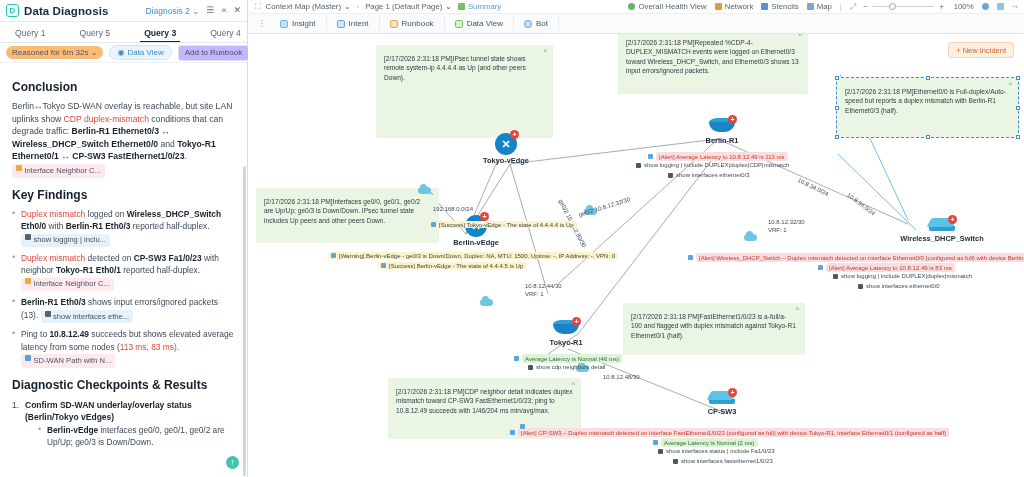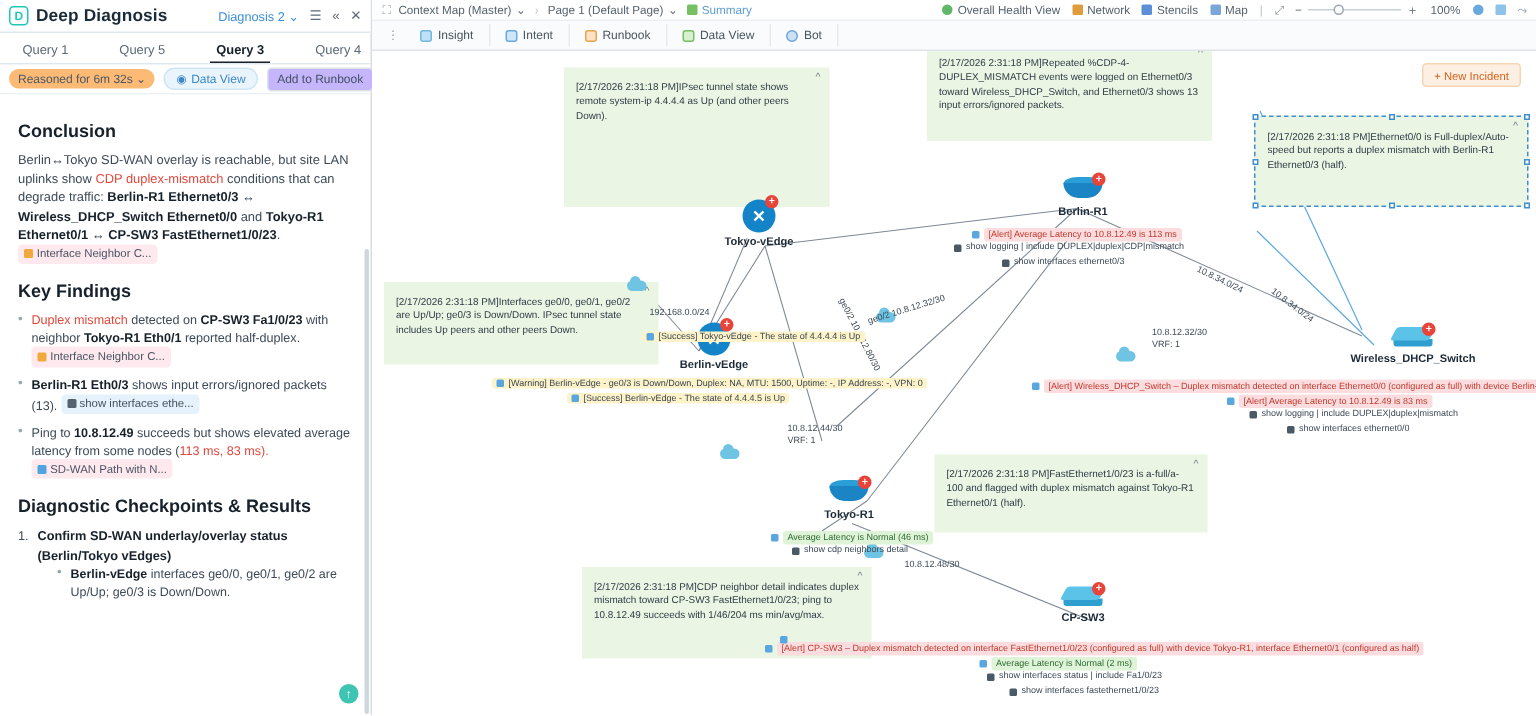--- a/index.html
+++ b/index.html
@@ -95,21 +95,21 @@
   }
   ul.sub { list-style:none; padding-left:13px; }
   ul.sub > li {
     font-size:8.3px; line-height:12.2px; color:#3d4a58; margin-bottom:4px;
     padding-left:9px; position:relative; font-weight:normal;
   }
   ul.sub > li:before {
     content:"•"; position:absolute; left:0; top:-1px; color:#97a4b1; font-size:9px;
   }
   .chip {
-    display:inline-flex; align-items:center; gap:2.5px; border-radius:3px;
+    display:inline-flex; gap:2.5px; border-radius:3px;
     padding:0.5px 4px; font-size:7.6px; white-space:nowrap; vertical-align:1px;
   }
   .chip.pink { background:#fde9ee; color:#4b5462; }
   .chip.blue { background:#e5f1fb; color:#44515f; }
   .chip .sq { width:6px;height:6px;border-radius:1px;display:inline-block; }
   .sq.o { background:#f0a93c; }
   .sq.b { background:#53a2e0; }
   .sq.k { background:#56626f; }
 
   .scrollbar {
@@ -211,21 +211,21 @@
 </style>
 </head>
 <body>
 
 <div id="app">
 
   <div id="left-panel">
 
     <div class="lp-header">
       <div class="lp-logo">D</div>
-      <div class="lp-title">Deep Diagnosis</div>
+      <div class="lp-title">Data Diagnosis</div>
       <div class="lp-hdr-right">
         <span class="lp-diag">
           <span>Diagnosis 2</span> ⌄
         </span>
         <span class="ic-btn">☰</span>
         <span class="ic-btn">«</span>
         <span class="ic-btn">✕</span>
       </div>
     </div>
 
@@ -255,20 +255,27 @@
       <p class="para">
         <span>Berlin↔Tokyo SD-WAN overlay is reachable, but site LAN uplinks show </span><span class="red">CDP duplex-mismatch</span><span> conditions that can degrade traffic: </span><span class="bold">Berlin-R1 Ethernet0/3</span><span> ↔ </span><span class="bold">Wireless_DHCP_Switch Ethernet0/0</span><span> and </span><span class="bold">Tokyo-R1 Ethernet0/1</span><span> ↔ </span><span class="bold">CP-SW3 FastEthernet1/0/23</span><span>.</span>
         <span class="chip pink">
             <i class="sq o"></i>
             <span>Interface Neighbor C...</span>
           </span>
       </p>
 
       <h2 class="sec">Key Findings</h2>
       <ul class="findings">
+        <li>
+          <span class="red">Duplex mismatch</span><span> logged on </span><span class="bold">Wireless_DHCP_Switch Eth0/0</span><span> with </span><span class="bold">Berlin-R1 Eth0/3</span><span> reported half-duplex. </span>
+          <span class="chip blue">
+              <i class="sq k"></i>
+              <span>show logging | inclu...</span>
+            </span>
+        </li>
         <li>
           <span class="red">Duplex mismatch</span><span> detected on </span><span class="bold">CP-SW3 Fa1/0/23</span><span> with neighbor </span><span class="bold">Tokyo-R1 Eth0/1</span><span> reported half-duplex. </span>
           <span class="chip pink">
               <i class="sq o"></i>
               <span>Interface Neighbor C...</span>
             </span>
         </li>
         <li>
           <span class="bold">Berlin-R1 Eth0/3</span><span> shows input errors/ignored packets (13). </span>
           <span class="chip blue">

